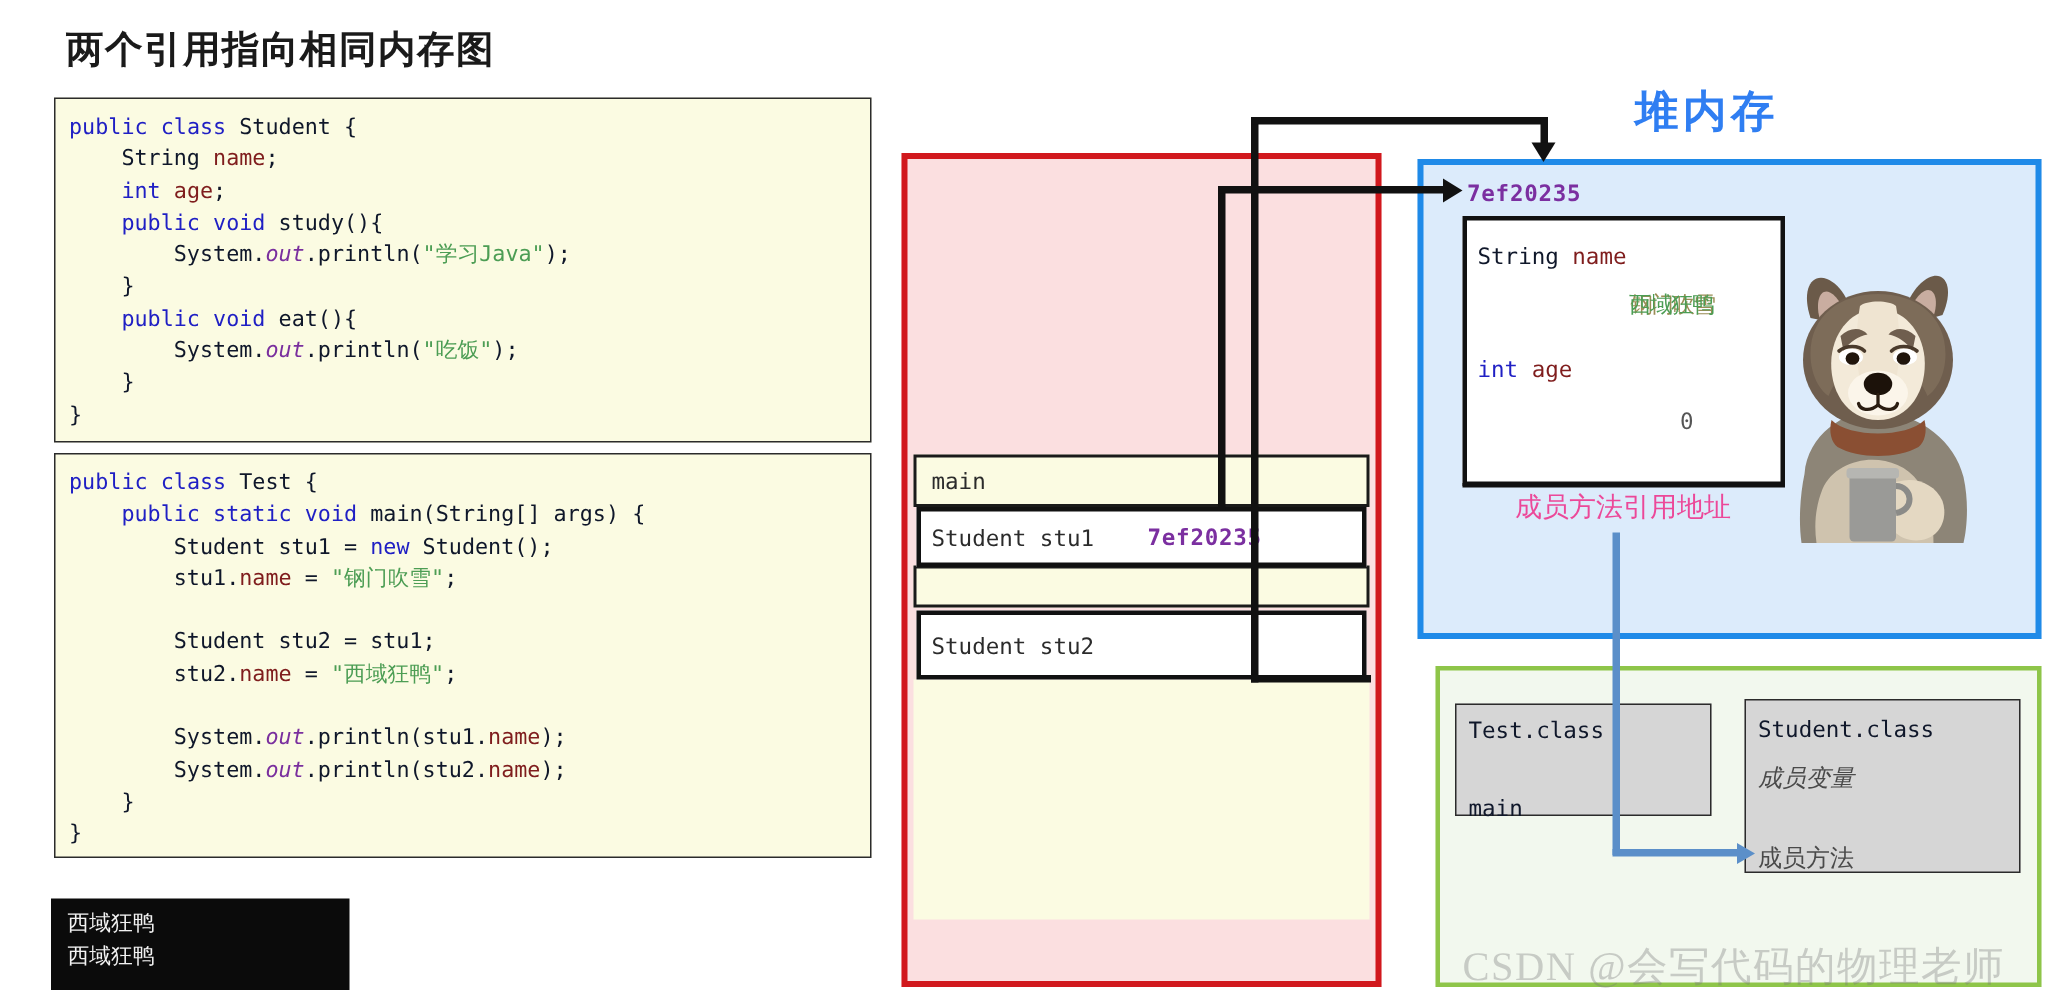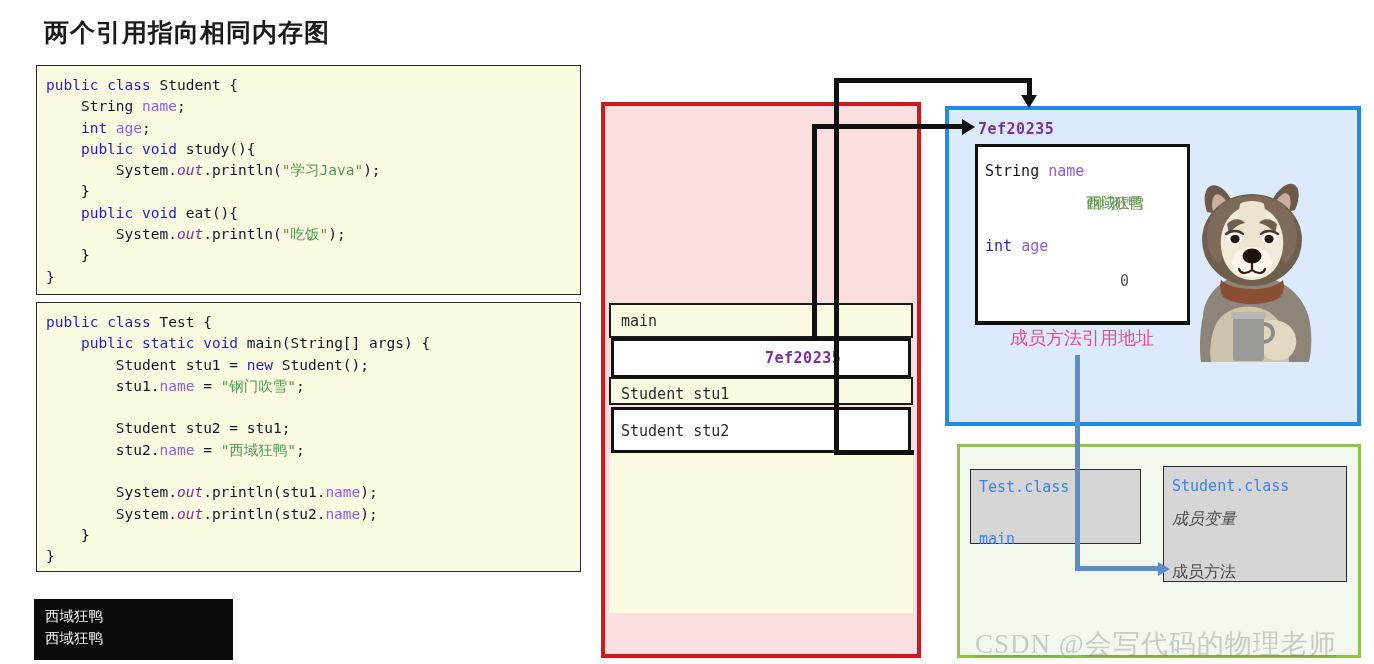--- a/index.html
+++ b/index.html
@@ -29,21 +29,21 @@
     font-family:"DejaVu Sans Mono","Liberation Mono",monospace;
     font-size:14.5px;
     line-height:21.3px;
     color:#2b2b2b;
     padding:9px 0 7px 9px;
     white-space:pre;
   }
   #code-student{left:36px;top:55px;width:545px;height:230px;}
   #code-test{left:36px;top:292px;width:545px;height:270px;}
   .kw{color:#1f1fc4;}
-  .fld{color:#8b5cf6;text-align:right;}
+  .fld{color:#7f1d1d;text-align:right;}
   .str{color:#4c9d54;}
   .itl{color:#7a2f9e;font-style:italic;}
   .pln{color:#0f172a;}
 
   
   #console-box{
     position:absolute;left:34px;top:589px;width:199px;height:61px;
     background:#0b0b0b;box-sizing:border-box;
     padding:6px 0 0 11px;
   }
@@ -76,21 +76,21 @@
     box-sizing:border-box;
   }
   #stk-stu1{left:611px;top:328px;width:300px;height:40px;}
   #stk-stu2{left:611px;top:397px;width:300px;height:46px;}
   .stk-text{
     position:absolute;
     font-family:"DejaVu Sans Mono","Liberation Mono",monospace;
     font-size:15px;color:#2b2b2b;white-space:nowrap;
   }
   #stk-main-label{left:621px;top:302px;}
-  #stk-stu1-label{left:621px;top:340px;margin-top:35px;}
+  #stk-stu1-label{left:621px;top:340px;}
   #stk-stu1-addr{left:765px;top:339px;font-weight:700;color:#7b2fa0;letter-spacing:.5px;}
   #stk-stu2-label{left:621px;top:412px;}
 
   
   #heap-region{
     position:absolute;left:945px;top:96px;width:416px;height:320px;
     background:#dcebfb;border:4px solid #1f8ae8;box-sizing:border-box;
   }
   #heap-label{
     position:absolute;left:1090px;top:45px;
@@ -145,41 +145,41 @@
     position:absolute;left:975px;top:602px;
     font-family:"Liberation Serif",serif;font-weight:700;font-size:29px;
     color:#8ec549;letter-spacing:3px;white-space:nowrap;
   }
   .ma-box{
     position:absolute;background:#d6d6d6;border:1px solid #2b2b2b;box-sizing:border-box;
   }
   #ma-test{left:970px;top:459px;width:171px;height:75px;}
   #ma-student{left:1163px;top:456px;width:184px;height:116px;}
   .ma-txt{position:absolute;white-space:nowrap;}
-  .ma-mono{font-family:"DejaVu Sans Mono","Liberation Mono",monospace;font-size:15px;color:#3b82f6;}
+  .ma-mono{font-family:"DejaVu Sans Mono","Liberation Mono",monospace;font-size:15px;color:#0f172a;}
   .ma-cn{font-family:"Liberation Serif",serif;font-size:16px;color:#4a4a4a;}
   #ma-test-title{left:979px;top:468px;}
   #ma-test-main{left:979px;top:520px;}
   #ma-student-title{left:1172px;top:467px;}
   #ma-student-var{left:1172px;top:499px;font-style:italic;}
   #ma-student-method{left:1172px;top:552px;}
 
   
   .blk{position:absolute;background:#111111;}
   .blu{position:absolute;background:#5b8fc9;}
   .arrow-head{position:absolute;width:0;height:0;}
 
   
   #dog{position:absolute;left:1185px;top:166px;width:135px;height:186px;}
 
   
   #watermark{
     position:absolute;left:975px;top:616px;
     font-family:"Liberation Serif",serif;font-size:27px;
-    color:rgba(120,120,120,.35);white-space:nowrap;letter-spacing:1px;text-decoration:underline;
+    color:rgba(120,120,120,.35);white-space:nowrap;letter-spacing:1px;
   }
 </style>
 </head>
 <body>
 
 <div class="stage">
 
   <div id="page-title">两个引用指向相同内存图</div>
 
   <div class="code-box" id="code-student"><span class="kw">public</span> <span class="kw">class</span> <span class="pln">Student</span> <span class="pln">{</span>
@@ -216,20 +216,21 @@
   <div class="stk-strip" id="stk-gap1"></div>
   <div class="stk-strip" id="stk-gap2"></div>
   <div class="stk-frame" id="stk-stu1"></div>
   <div class="stk-frame" id="stk-stu2"></div>
   <div class="stk-text" id="stk-main-label">main</div>
   <div class="stk-text" id="stk-stu1-label">Student stu1</div>
   <div class="stk-text" id="stk-stu1-addr">7ef20235</div>
   <div class="stk-text" id="stk-stu2-label">Student stu2</div>
 
   <div id="heap-region"></div>
+  <div id="heap-label">堆内存</div>
   <div id="heap-addr">7ef20235</div>
   <div id="obj-box"></div>
   <div id="obj-divider"></div>
   <div id="obj-name-label"><span class="pln">String</span> <span class="fld">name</span></div>
   <div id="obj-name-value-old">钢门吹雪</div>
   <div id="obj-name-value">西域狂鸭</div>
   <div id="obj-age-label"><span class="kw">int</span> <span class="fld">age</span></div>
   <div id="obj-age-value">0</div>
   <div id="obj-method-ref">成员方法引用地址</div>
 

